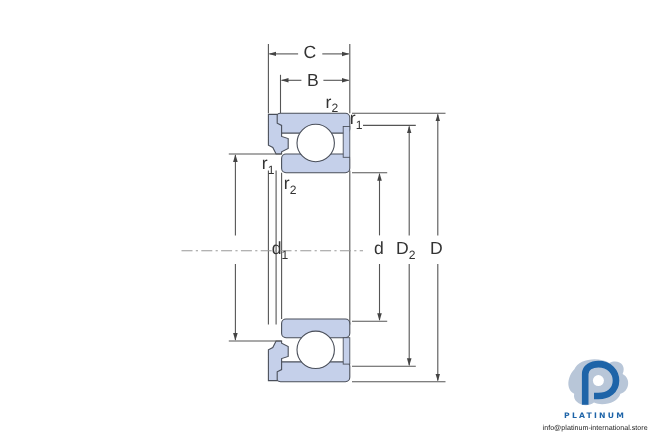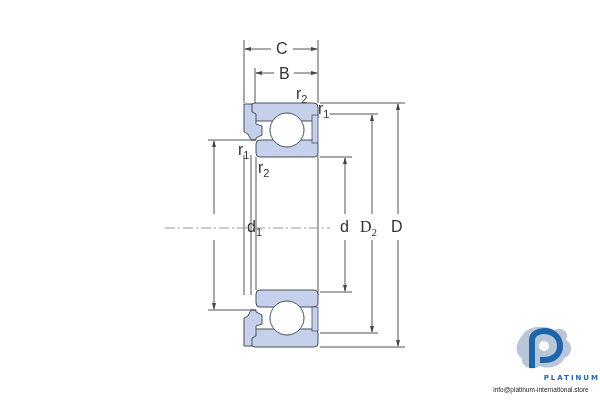--- a/index.html
+++ b/index.html
@@ -1,21 +1,21 @@
 <!DOCTYPE html>
 <html><head>
 <meta charset="utf-8">
 <style>
   html, body { margin:0; padding:0; background:#ffffff; }
   body { width:600px; height:400px; position:relative; overflow:hidden; font-family:"Liberation Sans", sans-serif; }
   #diagram { position:absolute; left:0; top:0; }
   .lbl { position:absolute; font-family:"Liberation Sans", sans-serif; color:#333; font-size:16px; line-height:1; }
   .lbl sub { font-size:11px; vertical-align:-4px; }
   .logo { position:absolute; left:482px; top:322px; width:118px; height:78px; }
-  .brand { position:absolute; left:0; width:118px; top:52px; text-align:right; font-family:"DejaVu Sans", sans-serif; font-weight:bold; font-size:7px; letter-spacing:2px; color:#1e64a8; }
+  .brand { position:absolute; left:0; width:118px; top:52px; text-align:center; font-family:"DejaVu Sans", sans-serif; font-weight:bold; font-size:7px; letter-spacing:2px; color:#1e64a8; }
   .email { position:absolute; left:0; width:118px; top:64px; text-align:center; font-family:"Liberation Sans", sans-serif; font-size:6.5px; color:#222; white-space:nowrap; }
 </style>
 </head>
 <body>
 
 <svg id="diagram" width="600" height="400" viewBox="0 0 600 400">
   <defs>
     <marker id="arr" viewBox="0 0 10 10" refX="9" refY="5" markerWidth="7" markerHeight="7" orient="auto-start-reverse">
       <path d="M0,2 L10,5 L0,8 z" fill="#444"></path>
     </marker>
@@ -89,21 +89,21 @@
 </svg>
 
 <div class="lbl" style="left:276px;top:41px;">C</div>
 <div class="lbl" style="left:279px;top:66px;">B</div>
 <div class="lbl" style="left:296px;top:86px;"><span>r</span><sub>2</sub></div>
 <div class="lbl" style="left:318px;top:101px;"><span>r</span><sub>1</sub></div>
 <div class="lbl" style="left:238px;top:142px;"><span>r</span><sub>1</sub></div>
 <div class="lbl" style="left:258px;top:160px;"><span>r</span><sub>2</sub></div>
 <div class="lbl" style="left:207px;top:219px;margin-left:40px;"><span>d</span><sub>1</sub></div>
 <div class="lbl" style="left:340px;top:219px;">d</div>
-<div class="lbl" style="left:360px;top:219px;font-family:Liberation Serif, serif;"><span>D</span><sub>2</sub></div>
+<div class="lbl" style="left:360px;top:219px;"><span>D</span><sub>2</sub></div>
 <div class="lbl" style="left:391px;top:219px;">D</div>
 
 <div class="logo">
   <svg width="118" height="52" viewBox="0 0 118 52">
     <path d="M40,14 C44,4 62,2 72,8 C80,4 88,10 84,18 C92,22 90,34 82,36 C80,44 66,48 58,44 C50,50 38,44 40,36 C32,32 34,20 40,14 Z" fill="#b8c6d8"></path>
     <path d="M50,46 L50,18 C50,12 56,9 62,9 C72,9 78,16 78,24 C78,33 71,38 62,38 L58,38" fill="none" stroke="#1e64a8" stroke-width="6"></path>
     <circle cx="62" cy="24" r="5" fill="#ffffff"></circle>
   </svg>
   <div class="brand">PLATINUM</div>
   <div class="email">info@platinum-international.store</div>

